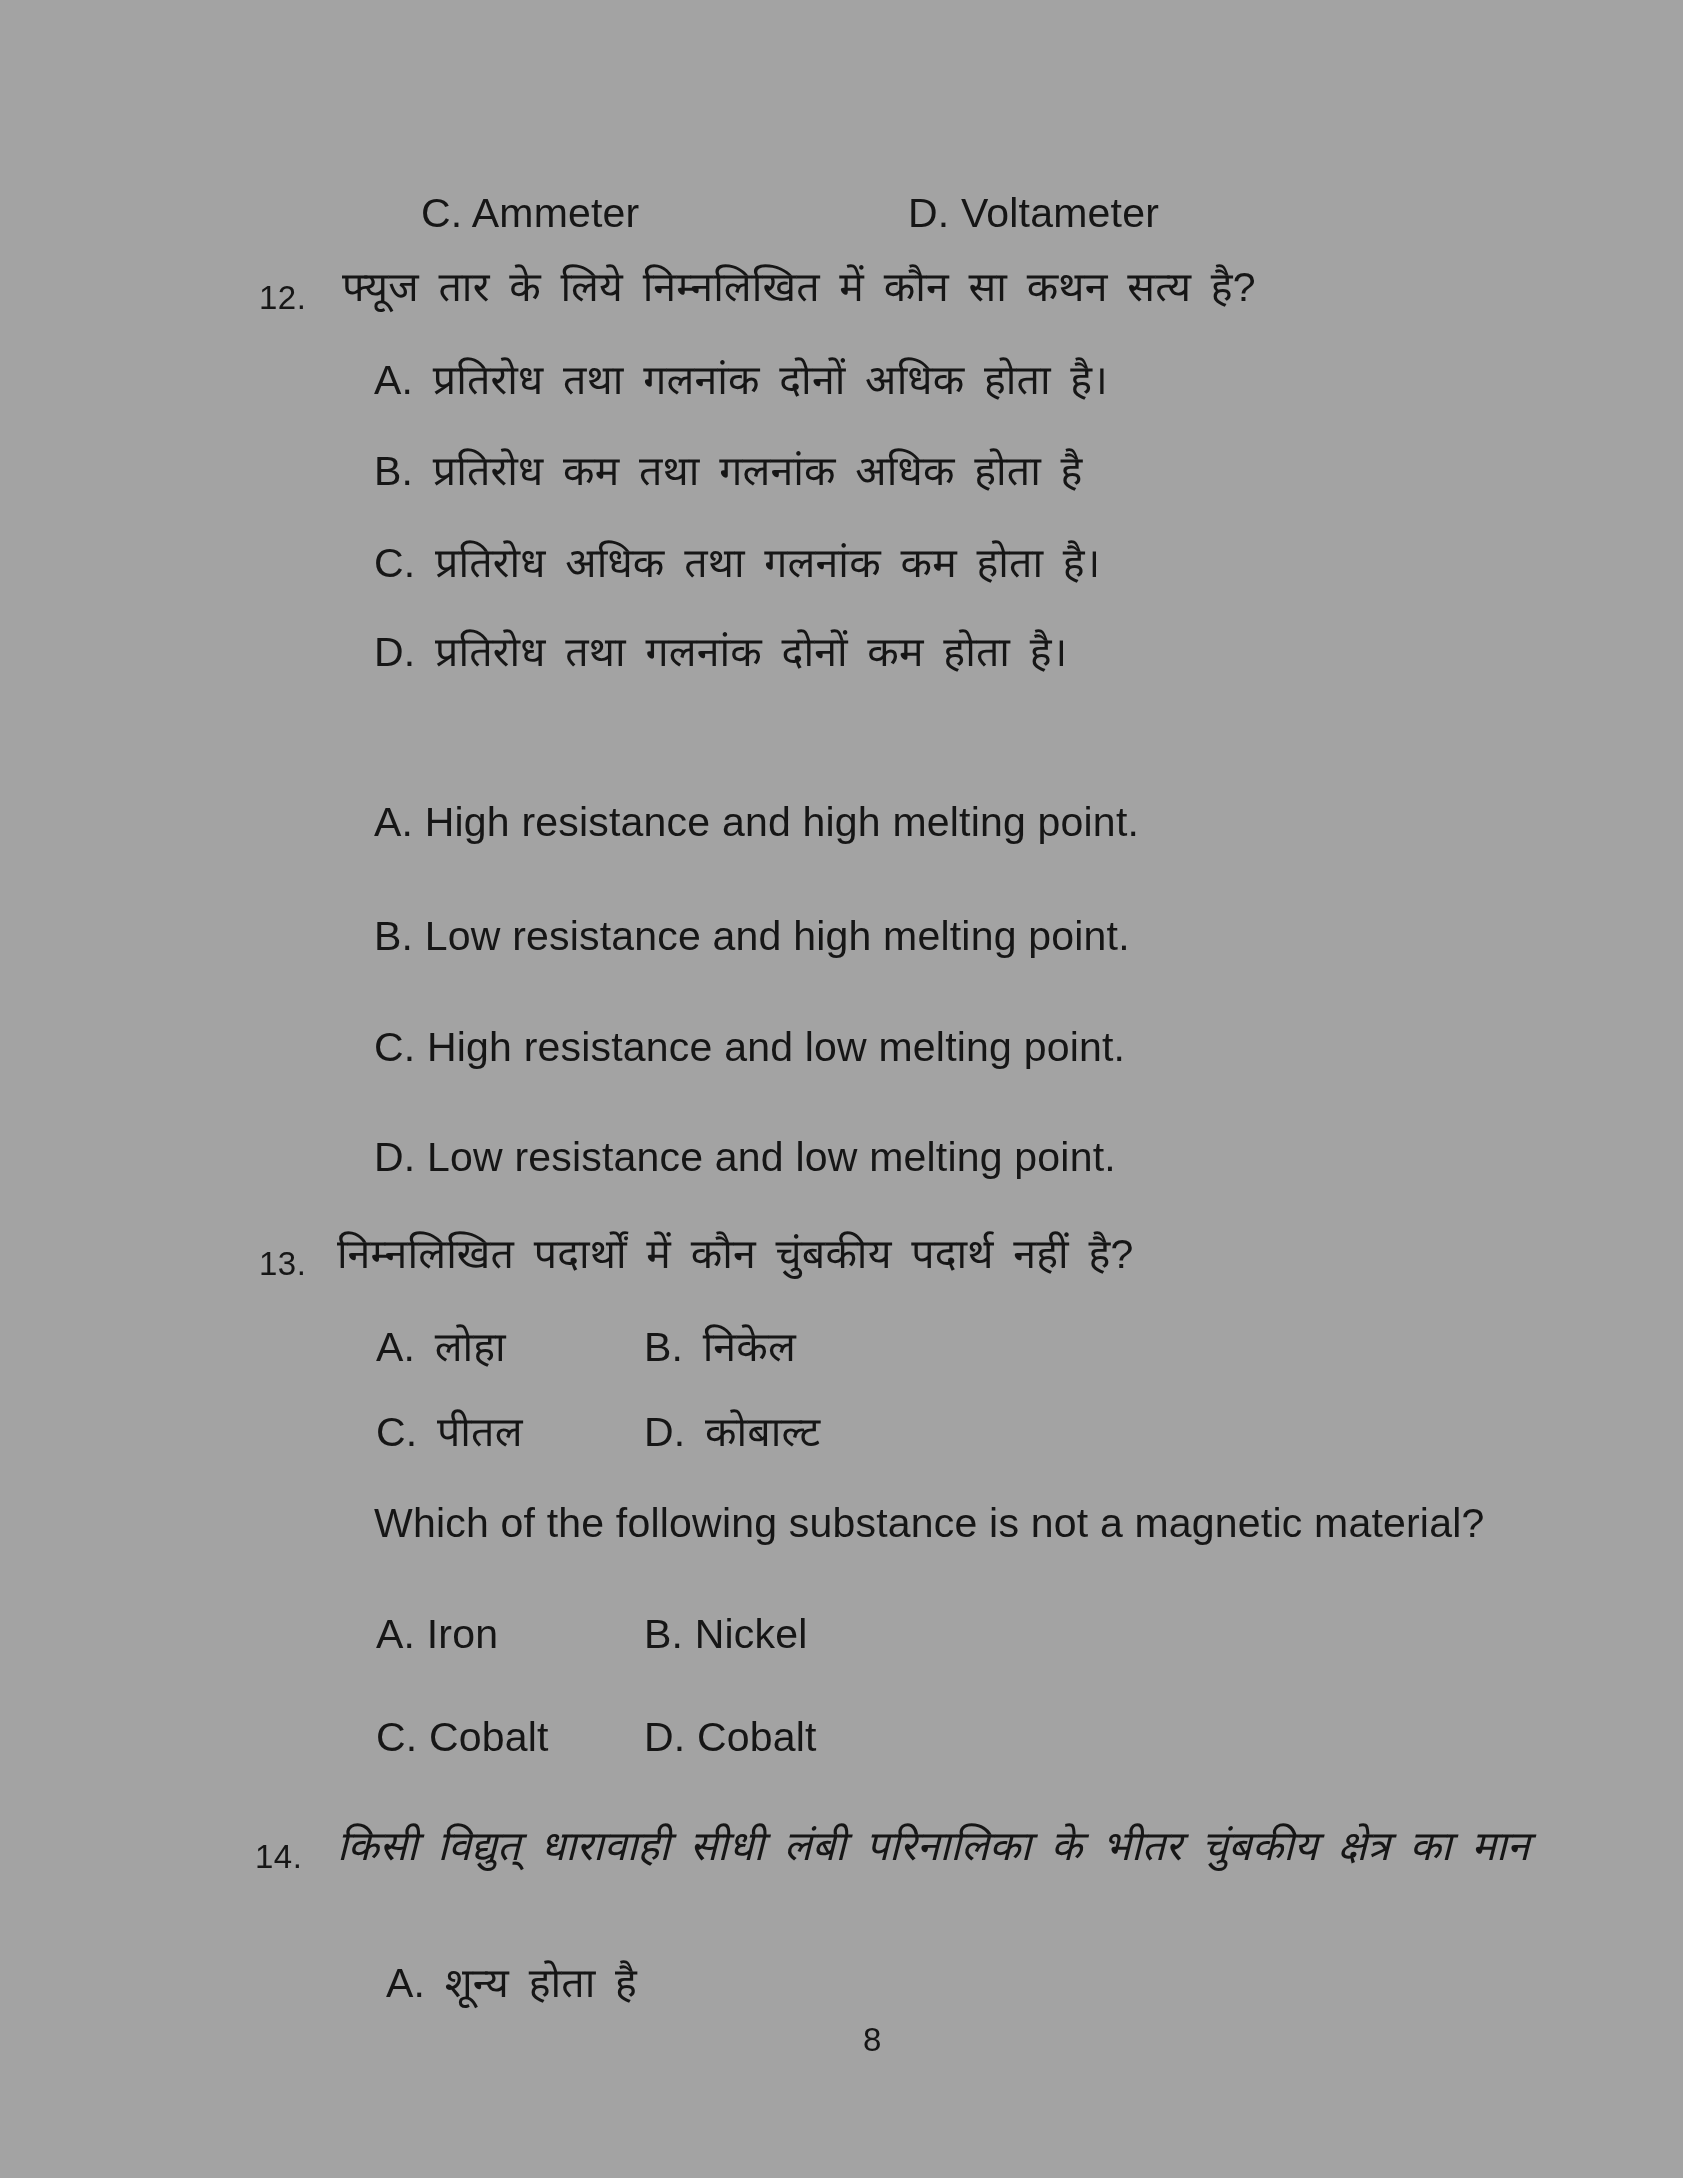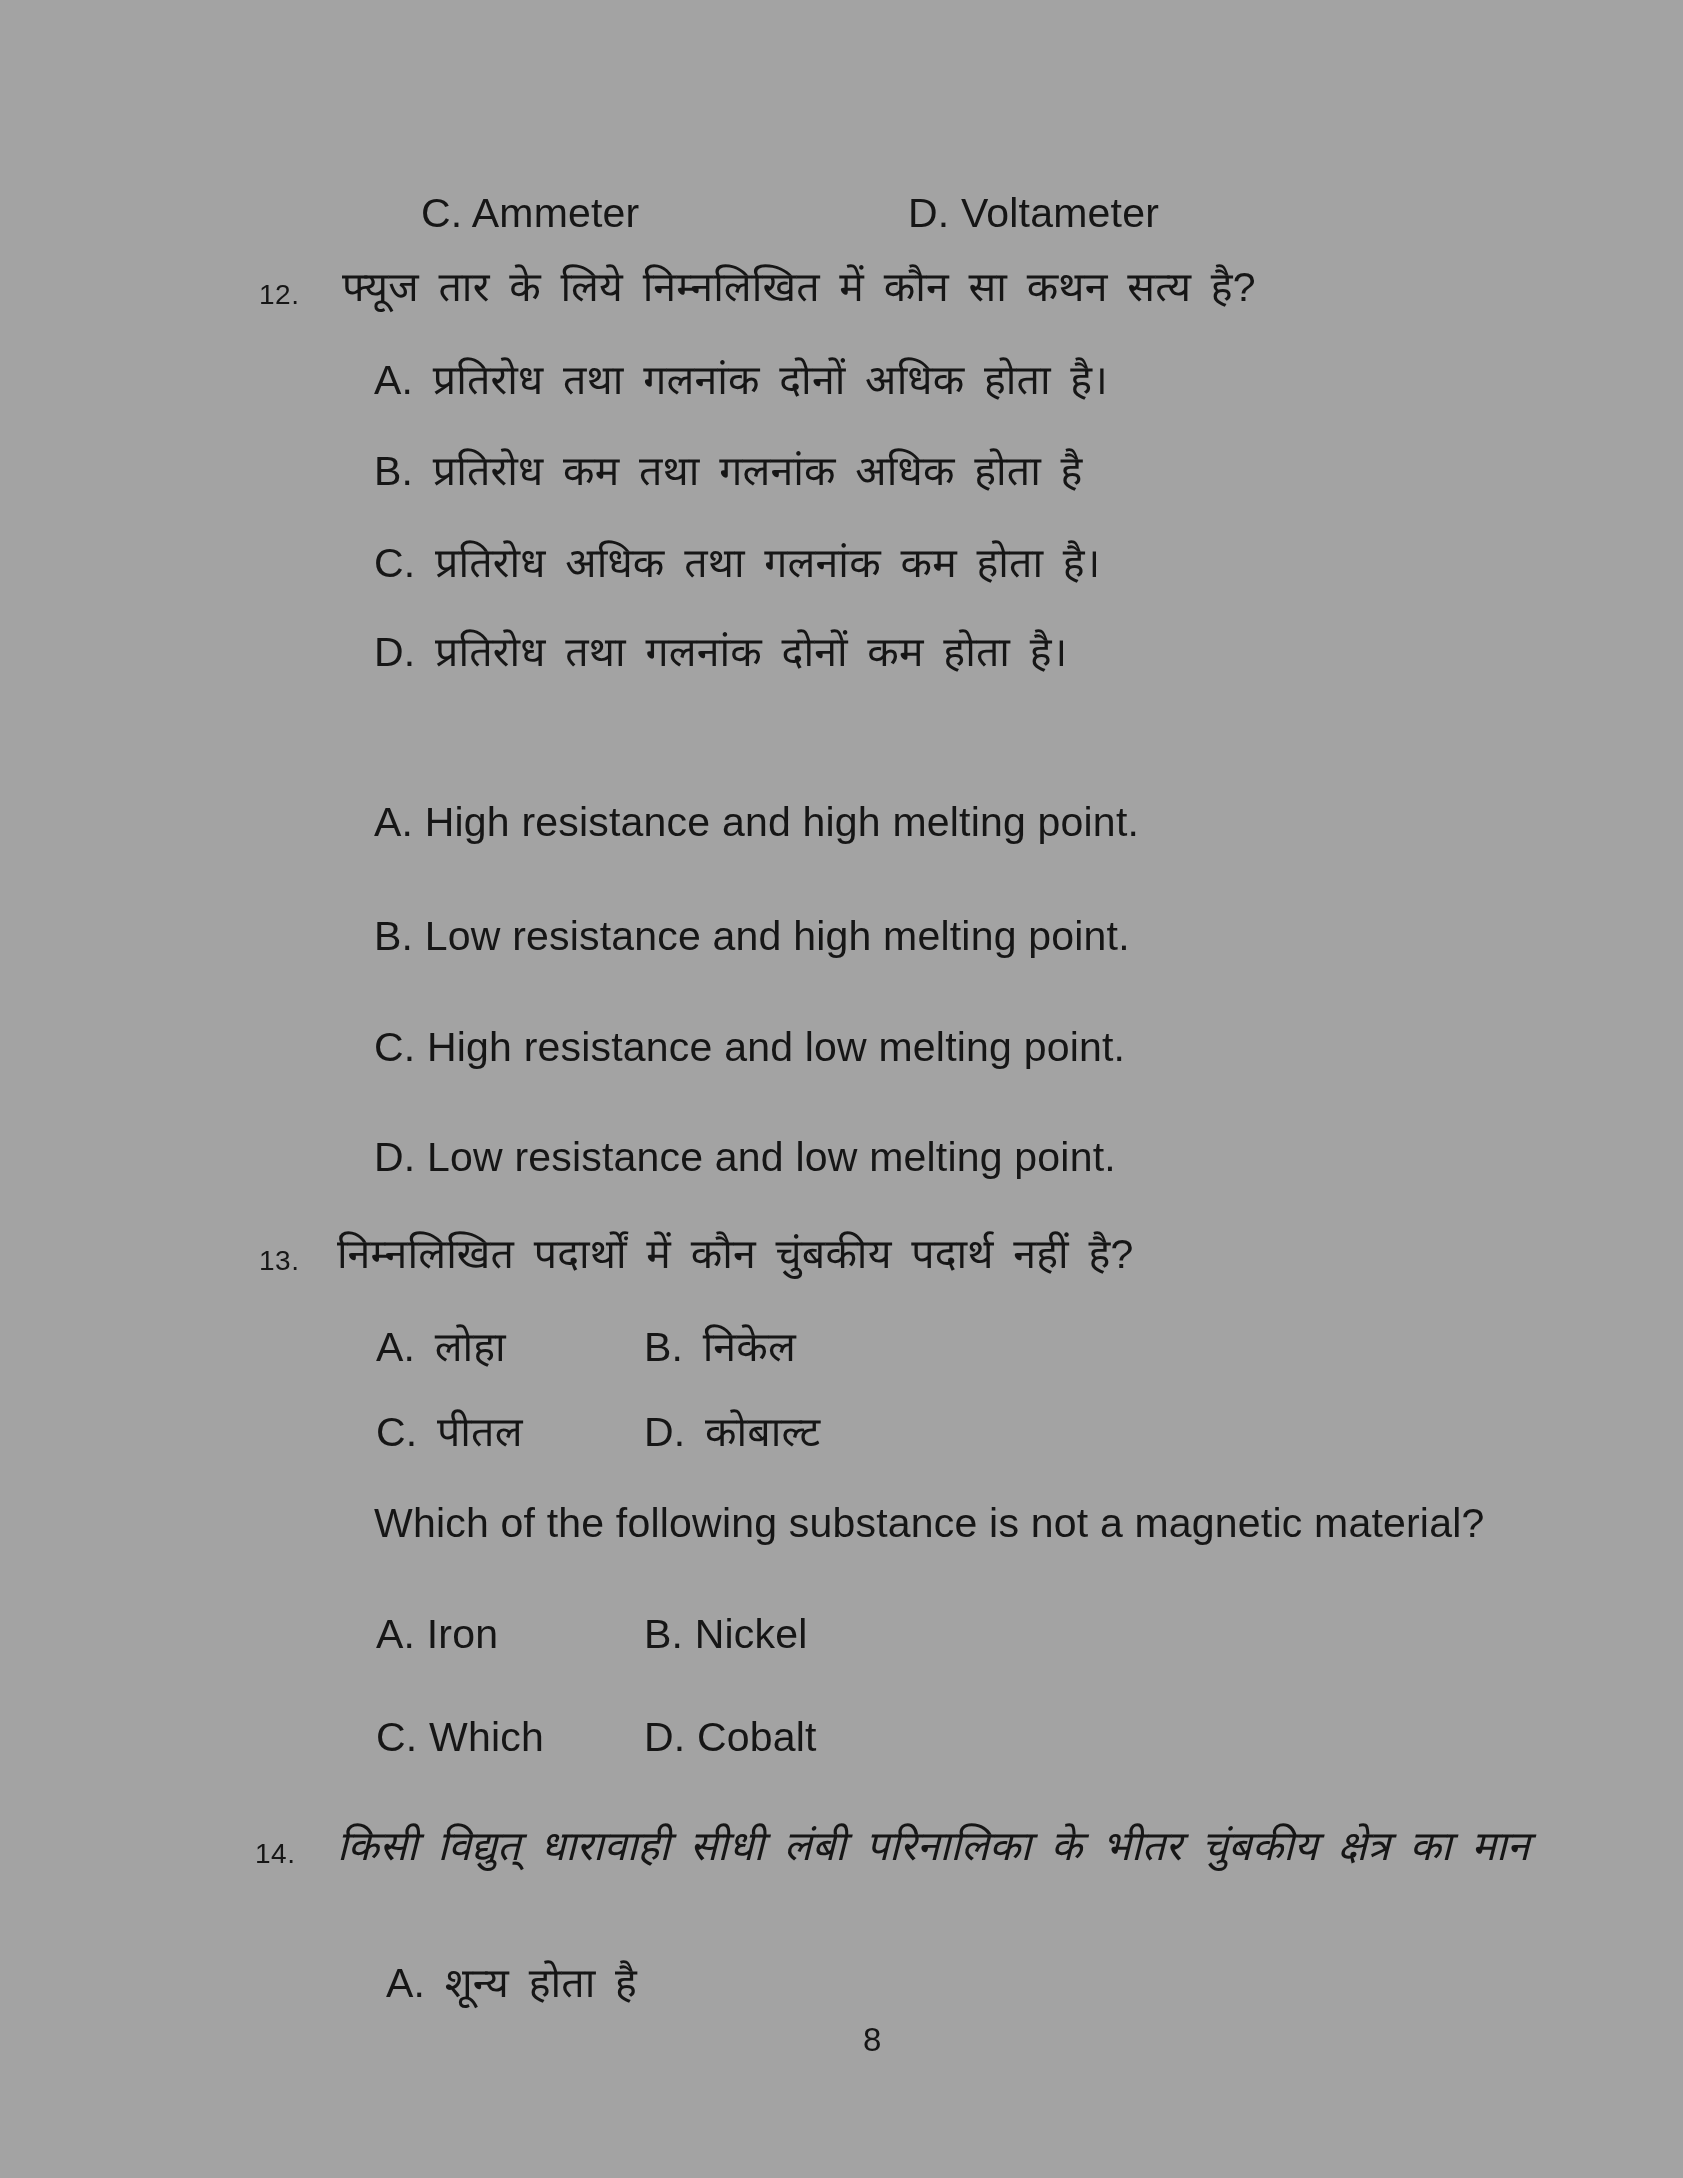--- a/index.html
+++ b/index.html
@@ -21,21 +21,21 @@
     position: absolute;
     white-space: nowrap;
     font-size: 41px;
     line-height: 1.2;
     letter-spacing: 0.2px;
   }
   .hi {
     word-spacing: 8px;
   }
   .qnum {
-    font-size: 28px;
+    font-size: 33px;
     letter-spacing: 0.5px;
   }
   .pagenum {
     font-size: 33px;
   }
 </style>
 </head>
 <body>
 
 <div class="page">
@@ -62,21 +62,21 @@
 
   <div class="ln hi" style="left:376px; top:1323px;">A. लोहा</div>
   <div class="ln hi" style="left:644px; top:1323px;">B. निकेल</div>
   <div class="ln hi" style="left:376px; top:1408px;">C. पीतल</div>
   <div class="ln hi" style="left:644px; top:1408px;">D. कोबाल्ट</div>
 
   <div class="ln" style="left:374px; top:1499px;">Which of the following substance is not a magnetic material?</div>
 
   <div class="ln" style="left:376px; top:1610px;">A. Iron</div>
   <div class="ln" style="left:644px; top:1610px;">B. Nickel</div>
-  <div class="ln" style="left:376px; top:1713px;">C. Which</div>
+  <div class="ln" style="left:376px; top:1713px;">C. Cobalt</div>
   <div class="ln" style="left:644px; top:1713px;">D. Cobalt</div>
 
   <div class="ln qnum" style="left:255px; top:1837px;">14.</div>
   <div class="ln hi" style="left:337px; top:1822px;font-style:italic;">किसी विद्युत् धारावाही सीधी लंबी परिनालिका के भीतर चुंबकीय क्षेत्र का मान</div>
 
   <div class="ln hi" style="left:386px; top:1911px;margin-top:48px;">A. शून्य होता है</div>
 
   <div class="ln pagenum" style="left:863px; top:2020px;">8</div>
 
 </div>

